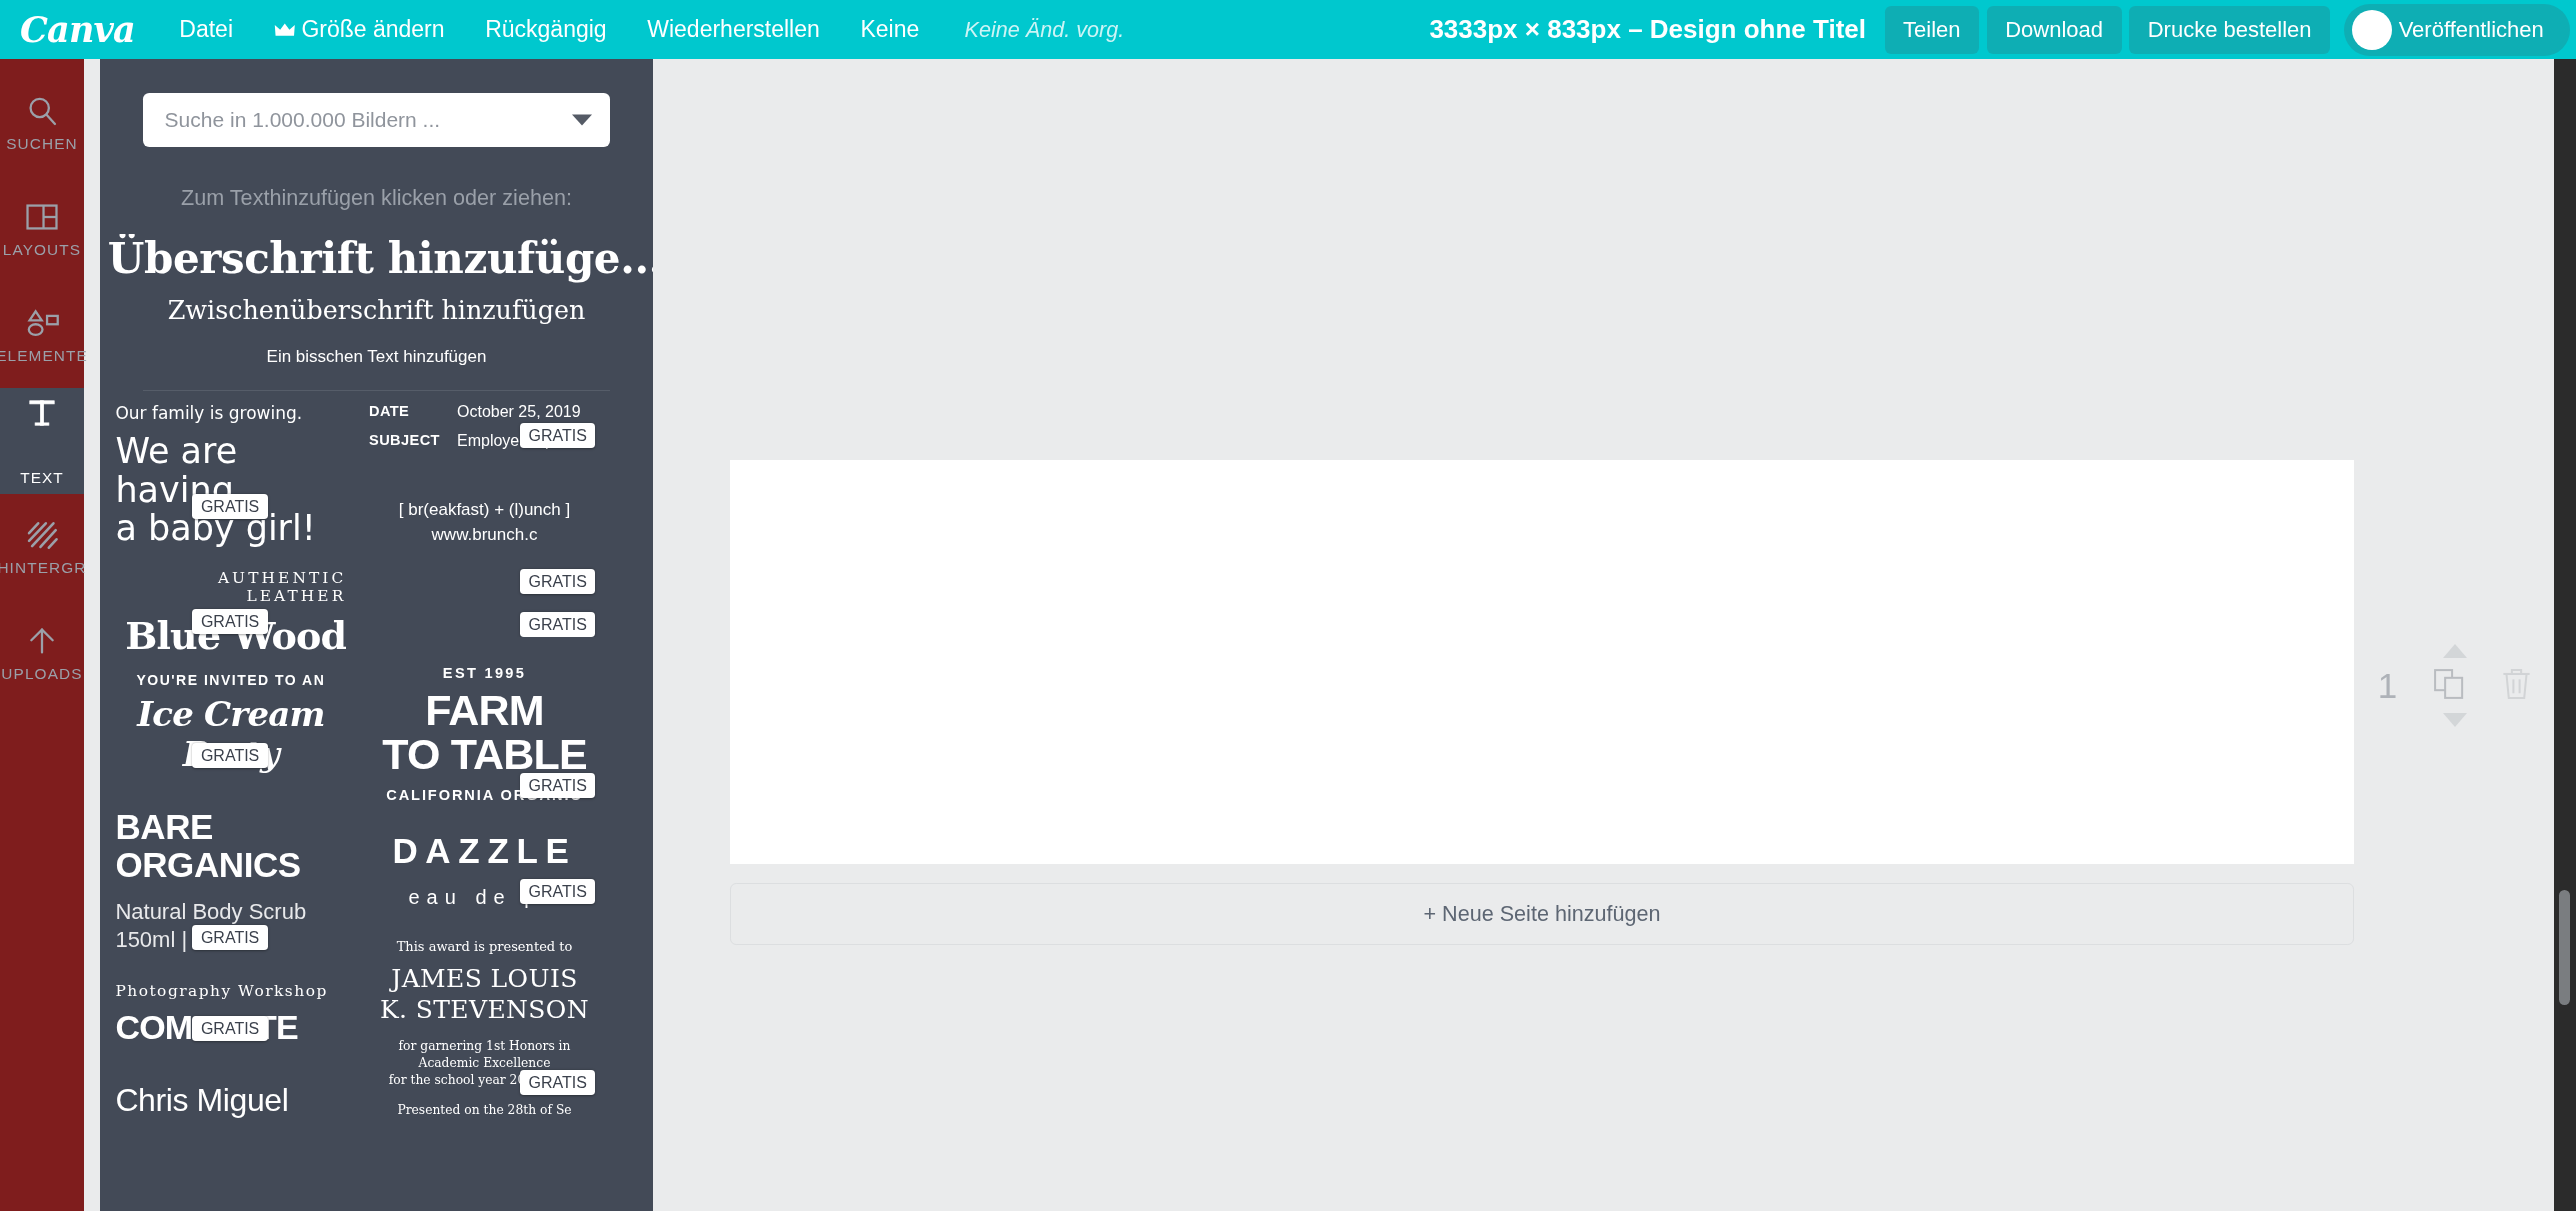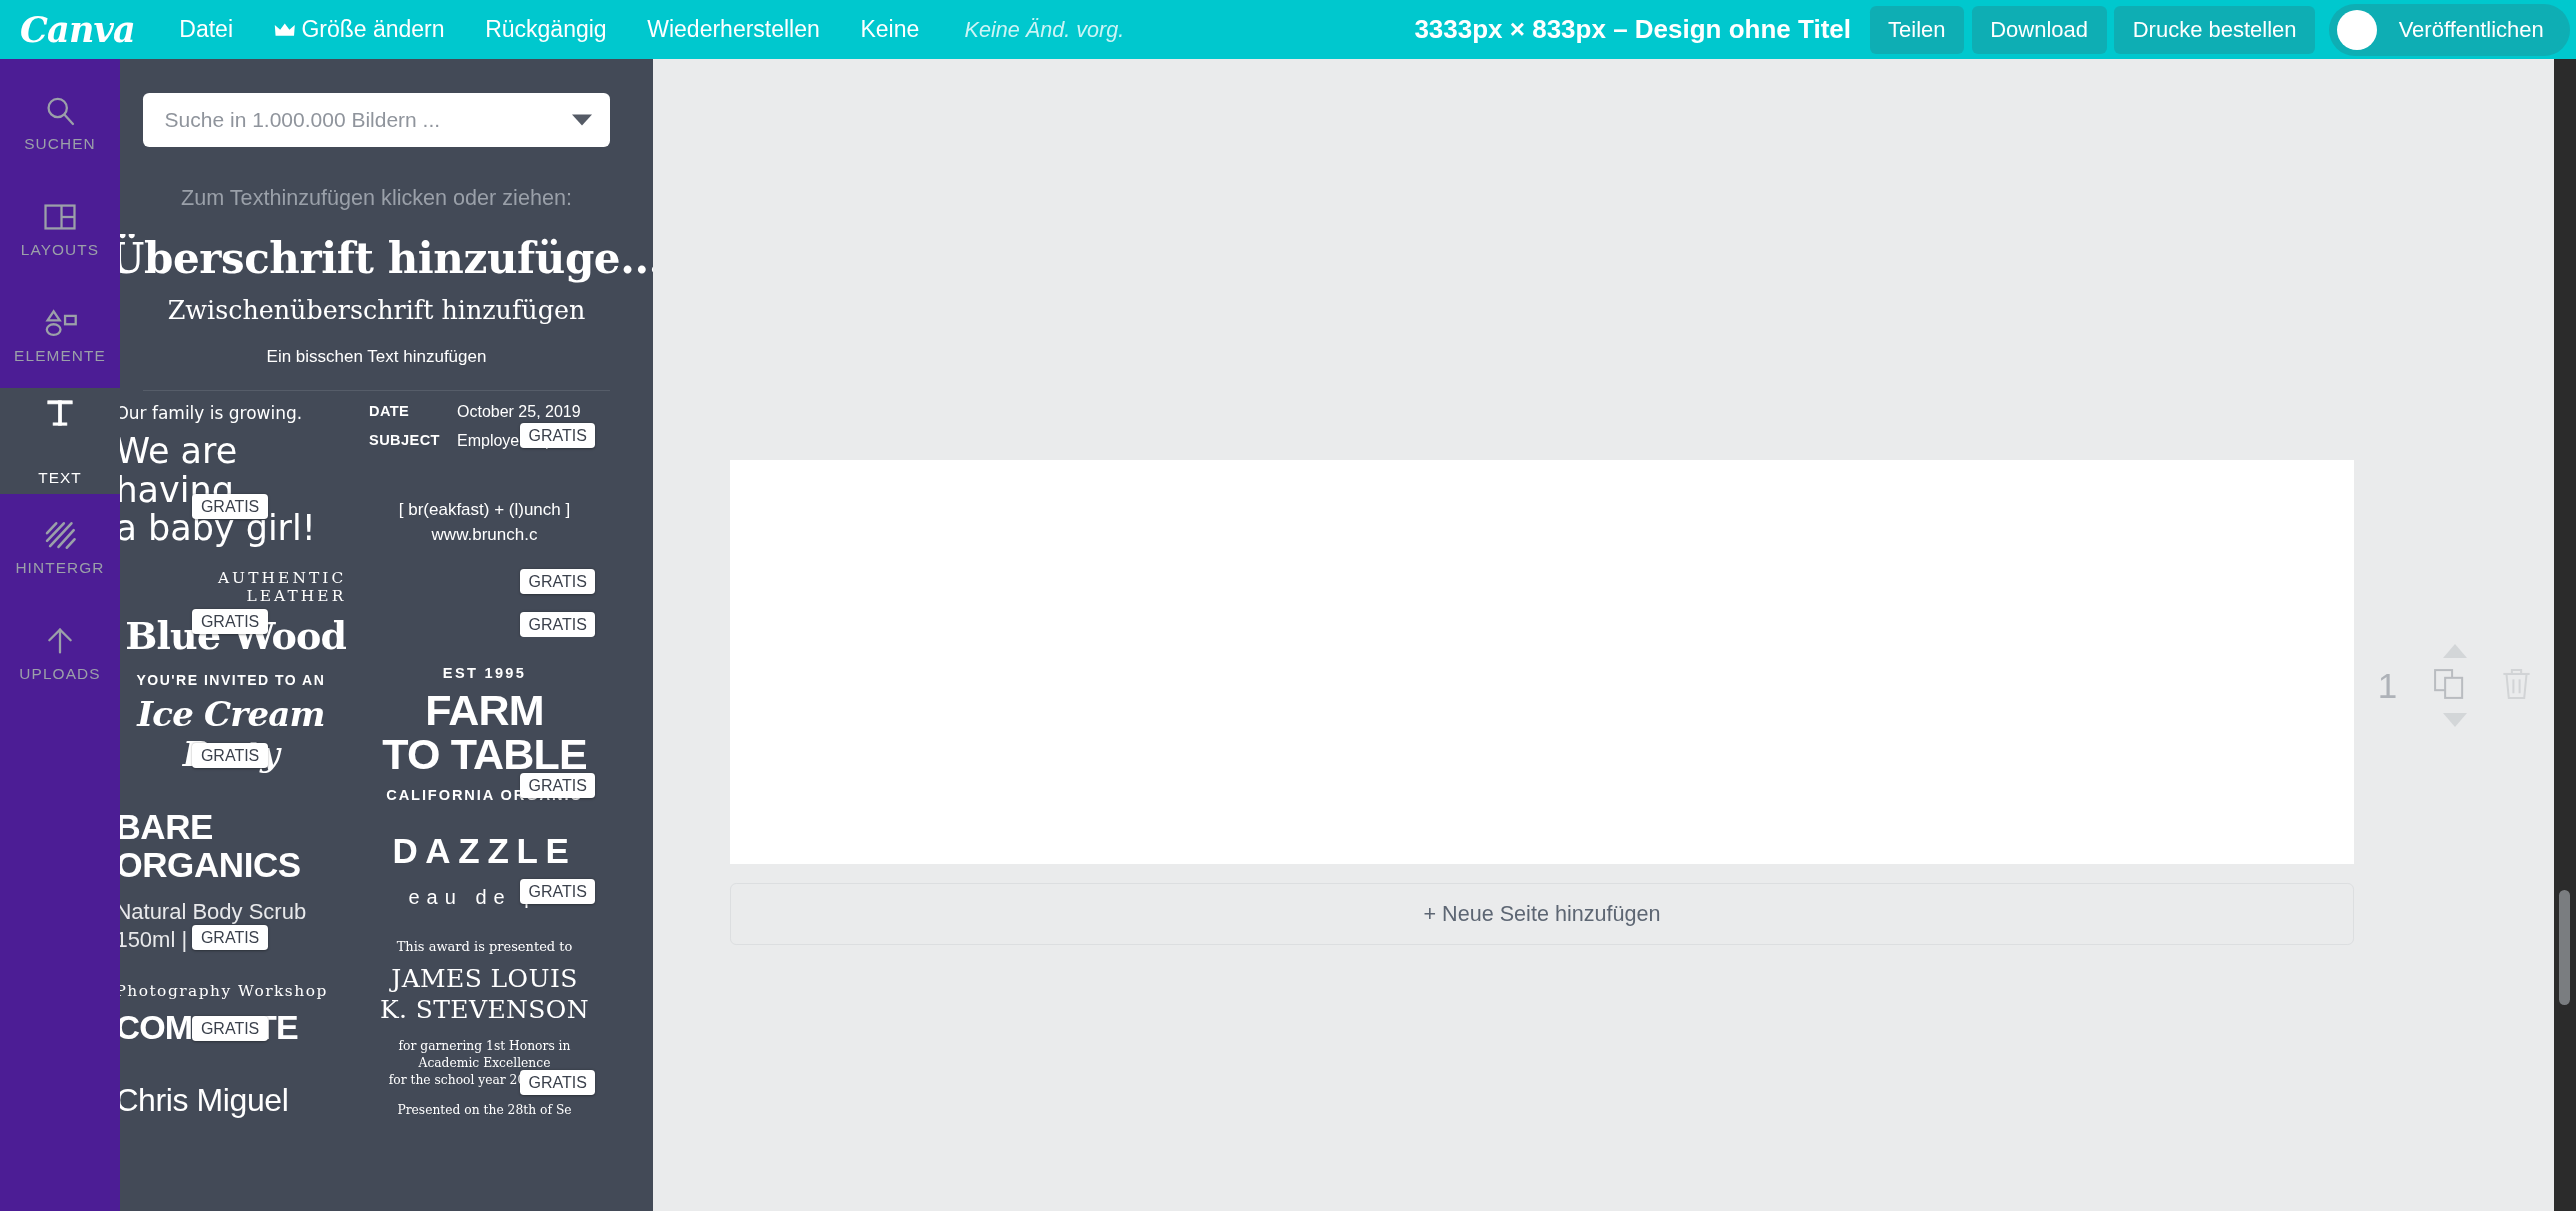--- a/index.html
+++ b/index.html
@@ -105,41 +105,41 @@
   .publish-btn {
     background: #0eaeb4;
     color: #ffffff;
     font-size: 22px;
     border: none;
     border-radius: 26px;
     height: 52px;
     padding: 0 26px 0 7.7px;
     display: flex;
     align-items: center;
-    gap: 22px;
+    gap: 7px;
     cursor: pointer;
     white-space: nowrap;
     margin-left: 6.2px;
     font-family: "Liberation Sans", sans-serif;
   }
   .avatar {
     width: 40px;
     height: 40px;
     border-radius: 50%;
     background: #ffffff;
     flex: 0 0 auto;
   }
 
   
   .rail {
     position: absolute;
     top: 59px; left: 0;
-    width: 120px;
+    width: 84px;
     height: 1153px;
-    background: #4c1d95;
+    background: #7f1d1d;
     z-index: 30;
     padding-top: 10.8px;
   }
   .rail-item {
     height: 106px;
     display: flex;
     flex-direction: column;
     align-items: center;
     justify-content: center;
     gap: 7.7px;

